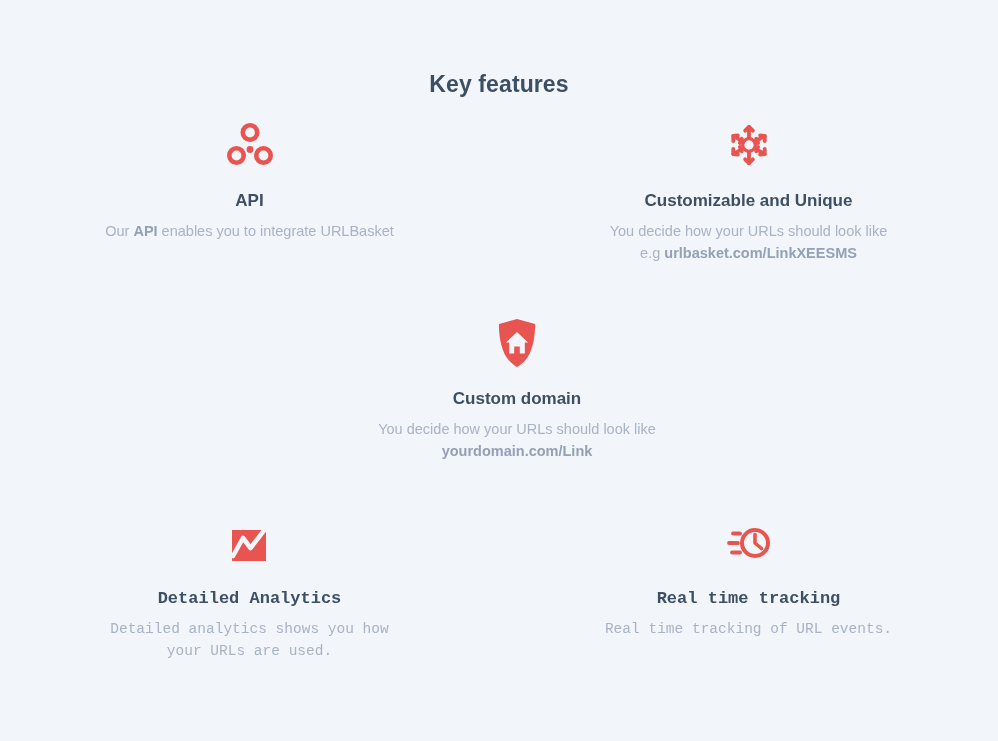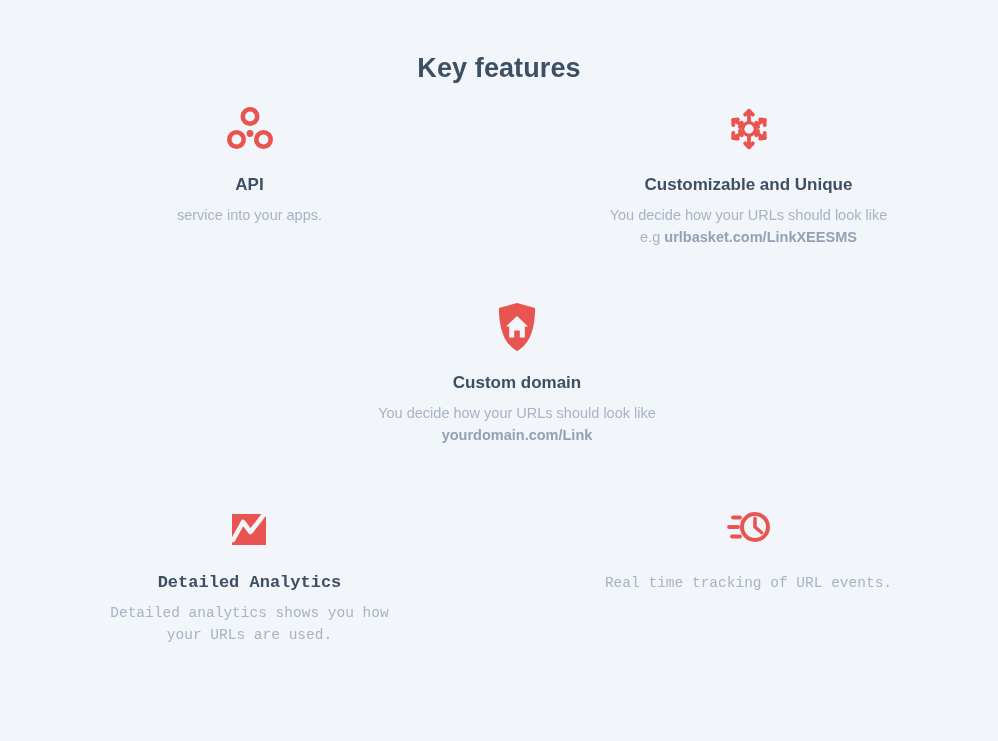--- a/index.html
+++ b/index.html
@@ -20,24 +20,24 @@
   .page {
     width: 998px;
     height: 741px;
     position: relative;
     background: #f2f5fa;
   }
 
   .section-title {
     text-align: center;
     color: #3d4f63;
-    font-size: 27px;
+    font-size: 23px;
     font-weight: bold;
     letter-spacing: 0.1px;
-    margin: 0;
+    margin: 16px;
     padding-top: 56px;
     line-height: 24px;
   }
 
   
   .features {
     width: 998px;
     margin-top: 18px;
   }
 
@@ -108,21 +108,21 @@
         <div class="icon-wrap">
           <svg width="46" height="46" viewBox="0 0 46 46" aria-hidden="true">
             <circle cx="23" cy="10.5" r="7.2" fill="none" stroke="#e8544f" stroke-width="4.6"></circle>
             <circle cx="9.5" cy="33.5" r="7.2" fill="none" stroke="#e8544f" stroke-width="4.6"></circle>
             <circle cx="36.5" cy="33.5" r="7.2" fill="none" stroke="#e8544f" stroke-width="4.6"></circle>
             <circle cx="23" cy="27.5" r="3.4" fill="#e8544f"></circle>
           </svg>
         </div>
         <div class="feature-title">API</div>
         <div class="feature-desc">
-            <span class="desc-line"><span>service into your apps.</span></span>
+            <span class="desc-line"><span>Our </span><b>API</b><span> enables you to integrate URLBasket</span></span>
           </div>
       </div>
 
       <div class="feature">
         <div class="icon-wrap">
           <svg width="46" height="46" viewBox="0 0 48 48" aria-hidden="true">
             <g fill="none" stroke="#e8544f" stroke-width="4" stroke-linecap="round" stroke-linejoin="round">
 
               <line x1="24" y1="5" x2="24" y2="43"></line>
 
@@ -198,20 +198,21 @@
           <svg width="50" height="44" viewBox="0 0 50 44" aria-hidden="true">
             <circle cx="31" cy="22" r="13" fill="none" stroke="#e8544f" stroke-width="4"></circle>
             <path d="M31 13.5 L31 22 L37.5 27.5" fill="none" stroke="#e8544f" stroke-width="3.6" stroke-linecap="round" stroke-linejoin="round"></path>
             <g stroke="#e8544f" stroke-width="3.8" stroke-linecap="round">
               <line x1="9" y1="12.5" x2="16" y2="12.5"></line>
               <line x1="5" y1="22" x2="14" y2="22"></line>
               <line x1="8" y1="31.5" x2="16" y2="31.5"></line>
             </g>
           </svg>
         </div>
+        <div class="feature-title">Real time tracking</div>
         <div class="feature-desc">
             <span class="desc-line"><span>Real time tracking of URL events.</span></span>
           </div>
       </div>
 
     </div>
 
   </div>
 </div>
 

